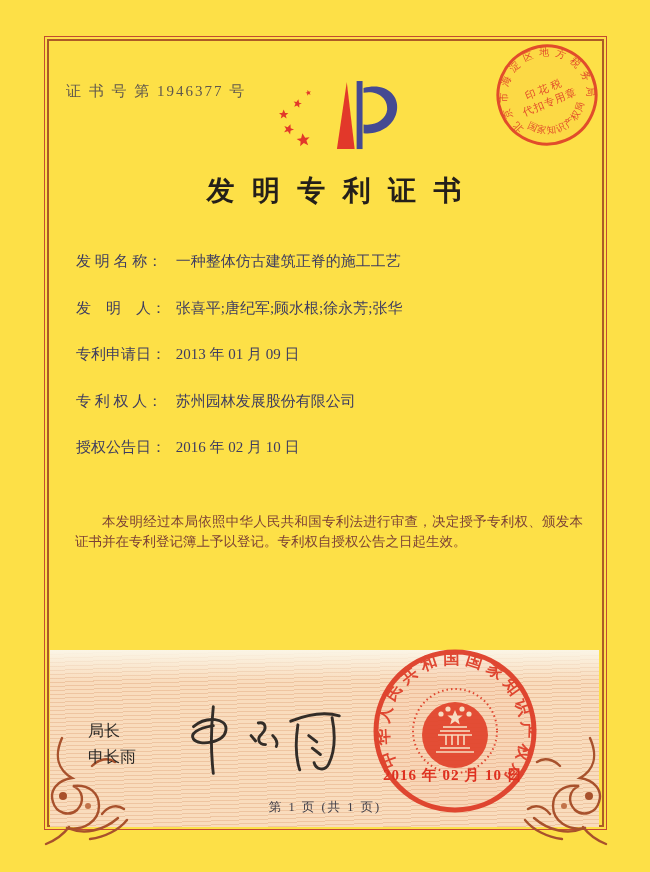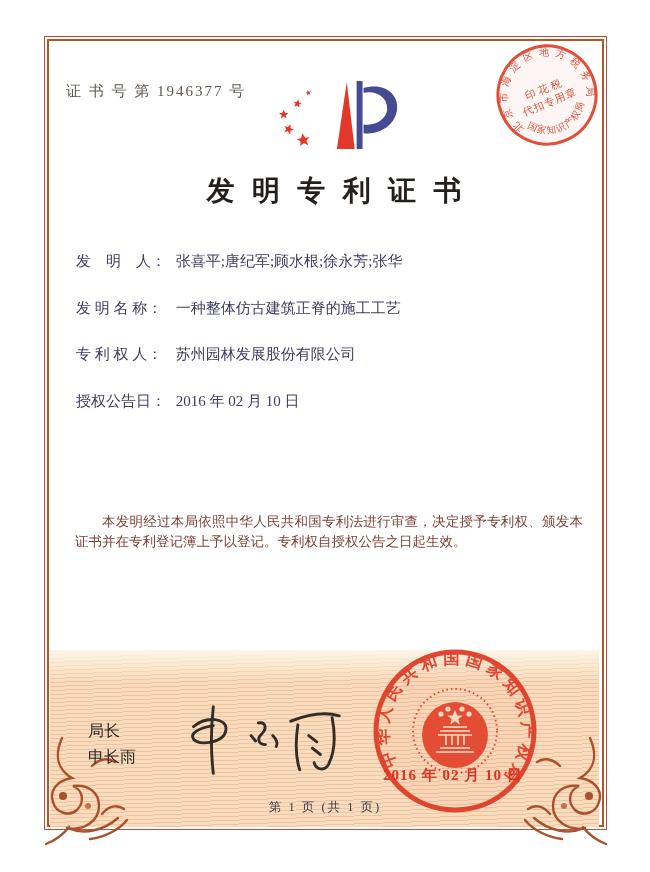--- a/index.html
+++ b/index.html
@@ -1,18 +1,18 @@
 <!DOCTYPE html>
 <html><head>
 <meta charset="utf-8">
 <style>
   html,body{margin:0;padding:0;background:#e8e4da;}
   .page{
     position:relative;width:650px;height:872px;overflow:hidden;
-    background:#ffffff;
+    background:#fde047;
     font-family:"Liberation Serif","DejaVu Serif",serif;
   }
   
   .frame-outer{position:absolute;left:44px;top:36px;width:561px;height:792px;
     border:1px solid #c24b31;}
   .frame-inner{position:absolute;left:2px;top:2px;right:2px;bottom:2px;
     border:2px solid #ad5b26;}
   
   .band{position:absolute;left:50px;top:650px;width:549px;height:177px;
     background-color:#f9dcbd;
@@ -114,26 +114,30 @@
       <textPath href="#taxBot" startOffset="5">国家知识产权局</textPath>
     </text>
     <text x="0" y="-3" text-anchor="middle" font-size="10.5" letter-spacing="3" fill="#df4029">印花税</text>
     <text x="0" y="11" text-anchor="middle" font-size="10.5" letter-spacing="1" fill="#df4029">代扣专用章</text>
   </svg>
 
   <div class="title">发明专利证书</div>
 
   <div class="fields">
     <div class="field-row">
+      <span class="field-label">发 明 名 称：</span>
+      <span class="field-value">一种整体仿古建筑正脊的施工工艺</span>
+    </div>
+    <div class="field-row">
       <span class="field-label">发　明　人：</span>
       <span class="field-value">张喜平;唐纪军;顾水根;徐永芳;张华</span>
     </div>
     <div class="field-row">
-      <span class="field-label">发 明 名 称：</span>
-      <span class="field-value">一种整体仿古建筑正脊的施工工艺</span>
+      <span class="field-label">专利申请日：</span>
+      <span class="field-value">2013 年 01 月 09 日</span>
     </div>
     <div class="field-row">
       <span class="field-label">专 利 权 人：</span>
       <span class="field-value">苏州园林发展股份有限公司</span>
     </div>
     <div class="field-row">
       <span class="field-label">授权公告日：</span>
       <span class="field-value">2016 年 02 月 10 日</span>
     </div>
   </div>

